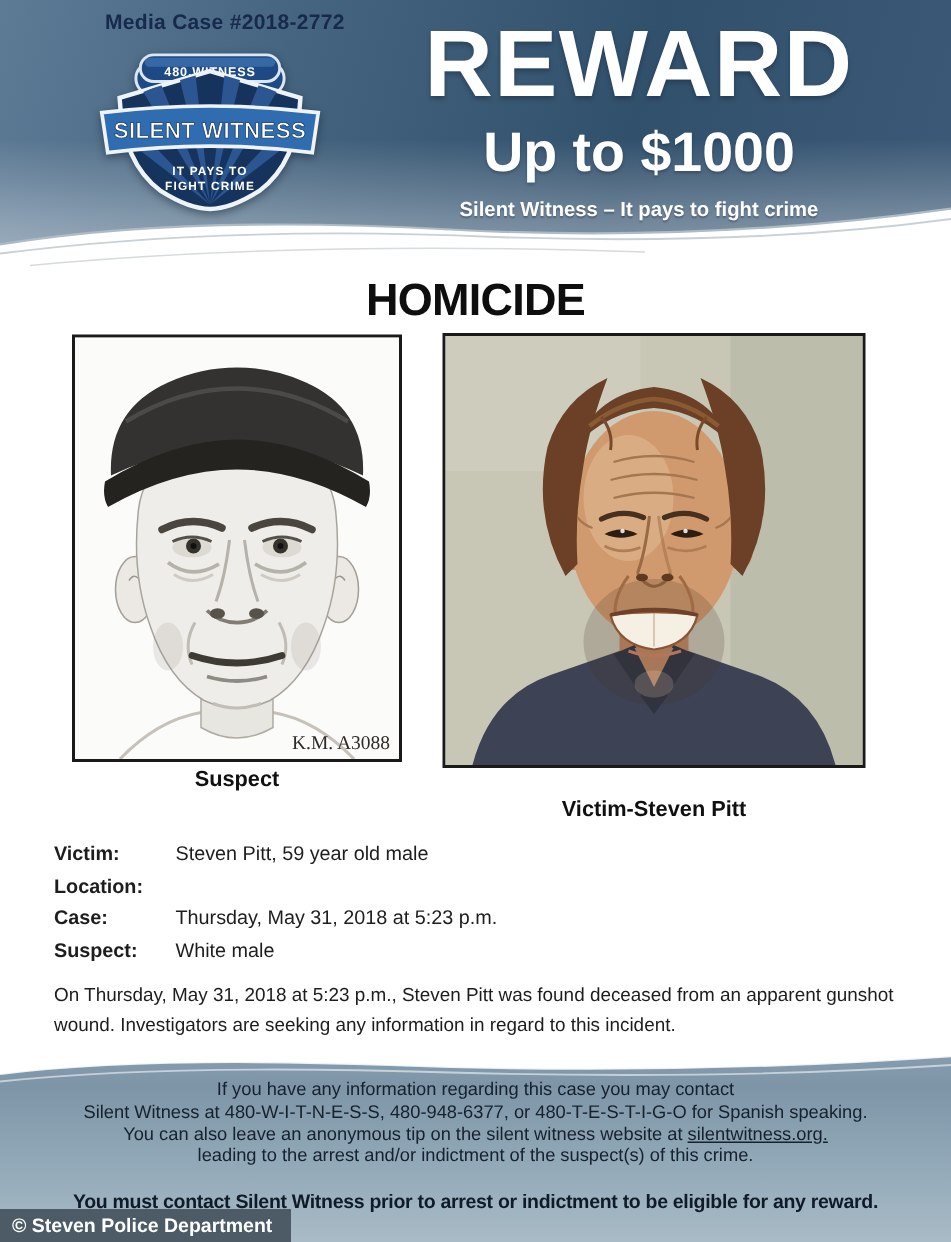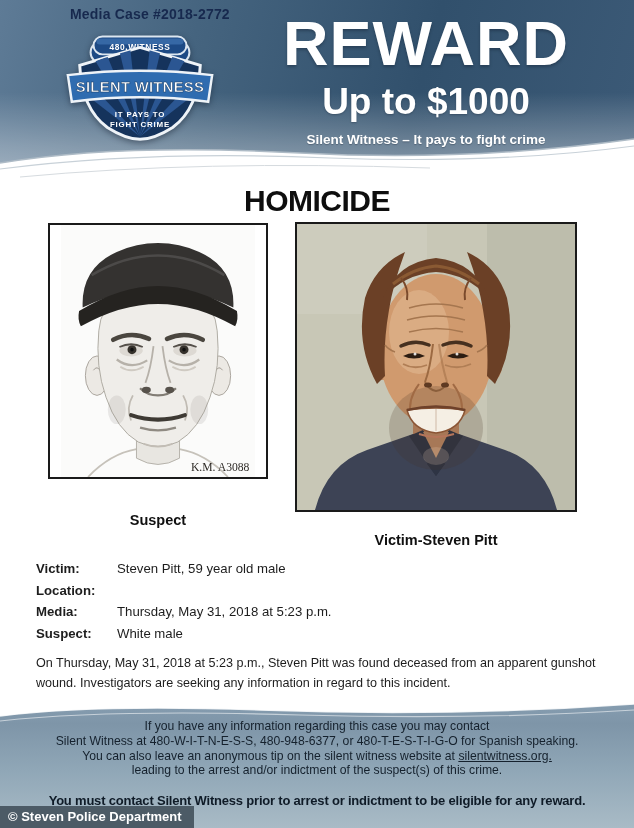--- a/index.html
+++ b/index.html
@@ -23,21 +23,21 @@
   .header-right{position:absolute;top:14px;left:258px;width:336px;text-align:center;color:#ffffff;}
   .reward-title{font-size:63px;font-weight:bold;line-height:.95;letter-spacing:1px;text-shadow:0 2px 3px rgba(15,25,40,.35);}
   .reward-amount{font-size:37px;font-weight:bold;margin-top:7px;text-shadow:0 1px 2px rgba(15,25,40,.3);}
   .reward-tagline{font-size:13.5px;font-weight:bold;margin-top:9px;text-shadow:0 1px 1px rgba(15,25,40,.3);}
   
   .homicide{
     position:absolute;top:184px;left:0;width:634px;text-align:center;
     font-size:30px;font-weight:800;letter-spacing:-.5px;color:#0e0e0e;
   }
   .photo-frame{position:absolute;background:#ffffff;border:2px solid #1a1a1a;box-sizing:border-box;}
-  .suspect-frame{top:223px;left:48px;width:220px;height:256px;text-align:center;}
+  .suspect-frame{top:223px;left:48px;width:220px;height:285px;text-align:center;}
   .victim-frame{top:222px;left:295px;width:282px;height:290px;}
   .photo-frame svg{display:block;width:100%;height:100%;}
   .photo-label{position:absolute;text-align:center;font-weight:bold;font-size:14.5px;color:#101010;}
   .suspect-label{top:512px;left:48px;width:220px;}
   .victim-label{top:532px;left:295px;width:282px;}
   .details{position:absolute;top:558px;left:36px;width:566px;font-size:13.2px;color:#1d1d1d;}
   .detail-row{display:flex;height:21.5px;align-items:center;gap:20px;}
   .detail-label{width:61px;font-weight:bold;flex:0 0 61px;}
   .narrative{position:absolute;top:654px;left:36px;width:600px;font-size:12.6px;line-height:19.5px;color:#1d1d1d;}
   
@@ -220,21 +220,21 @@
 
   <div class="details">
     <div class="detail-row">
       <span class="detail-label">Victim:</span>
       <span class="detail-value">Steven Pitt, 59 year old male</span>
     </div>
     <div class="detail-row">
       <span class="detail-label">Location:</span>
     </div>
     <div class="detail-row">
-      <span class="detail-label">Media:</span>
+      <span class="detail-label">Case:</span>
       <span class="detail-value">Thursday, May 31, 2018 at 5:23 p.m.</span>
     </div>
     <div class="detail-row">
       <span class="detail-label">Suspect:</span>
       <span class="detail-value">White male</span>
     </div>
   </div>
 
   <div class="narrative">On Thursday, May 31, 2018 at 5:23 p.m., Steven Pitt was found deceased from an apparent gunshot wound. Investigators are seeking any information in regard to this incident.</div>
 

